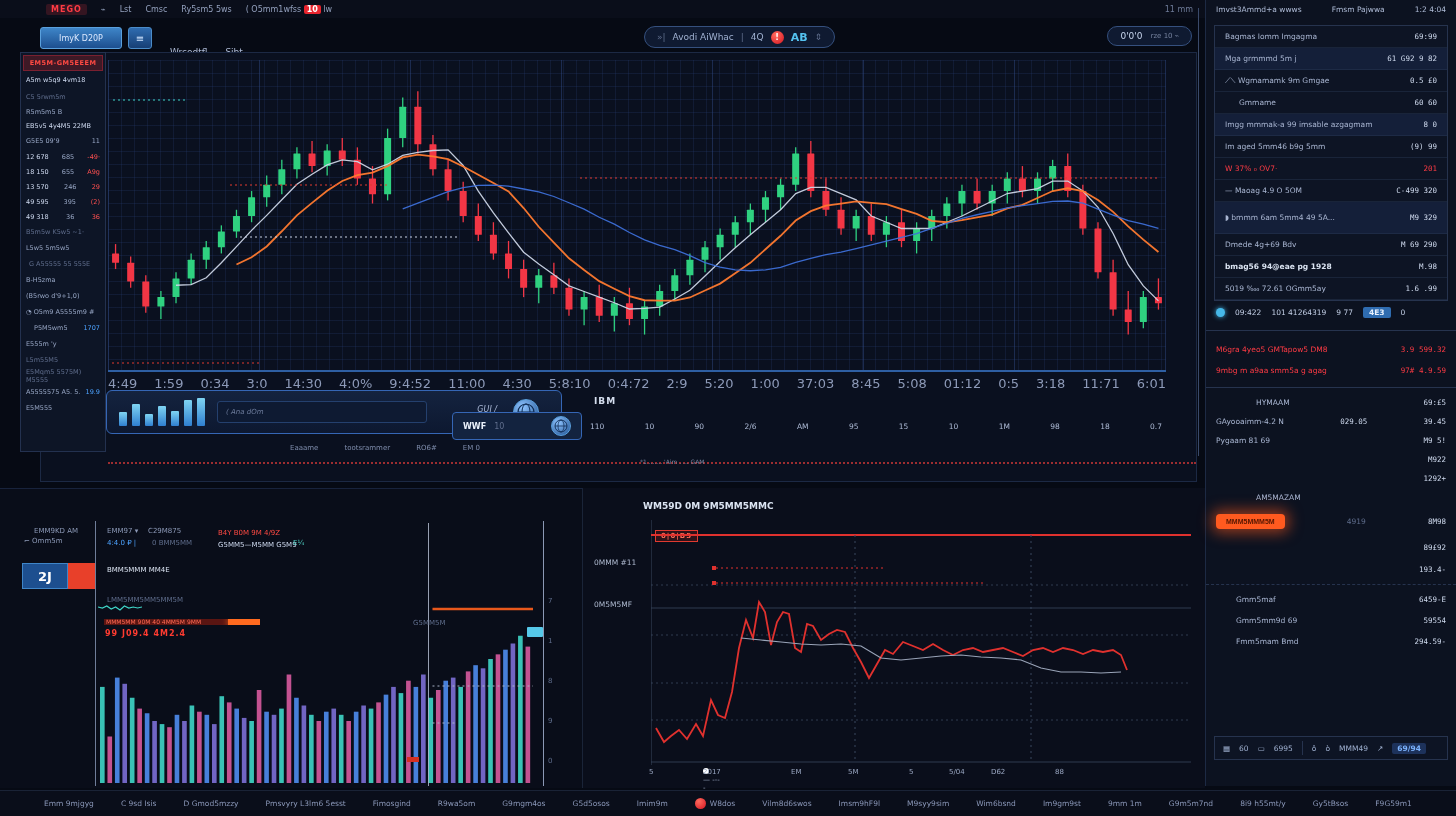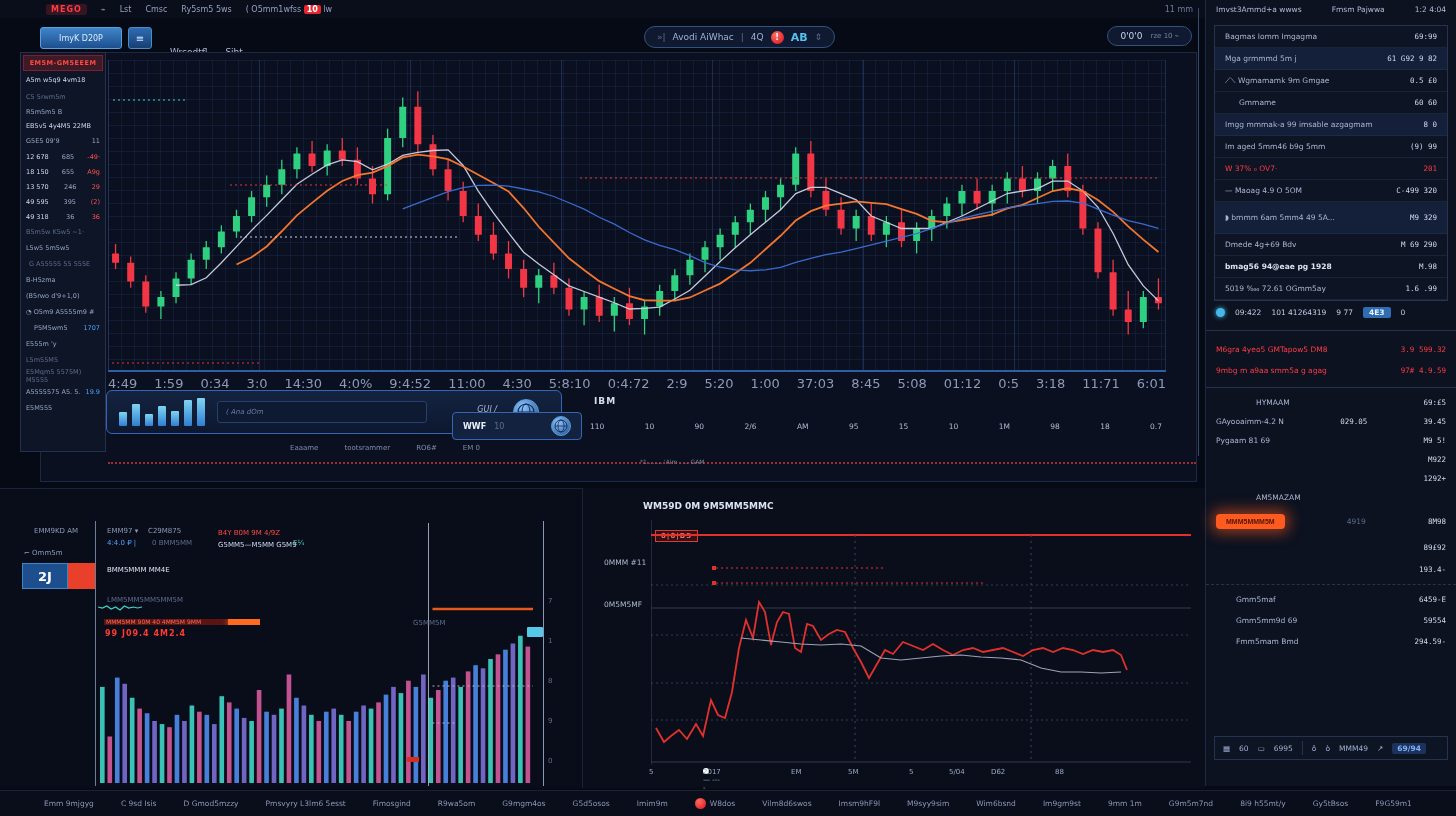--- a/index.html
+++ b/index.html
@@ -79,21 +79,21 @@
   #bl-redbox { position:absolute; left:68px; top:74px; width:27px; height:26px; background:#e8402a; }
   #bl-orangebar { position:absolute; left:104px; top:130px; width:156px; height:6px; background:#5a1512; overflow:hidden;}
   #bl-orangebar div { position:absolute; right:0; top:0; width:32px; height:6px; background:#ff6a1f; box-shadow:0 0 6px #ff6a1f;}
   #bl-orangebar span { position:absolute; left:2px; top:-1px; font-size:6px; color:#ff6a54; white-space:nowrap;}
   #bl-redline2 { position:absolute; left:105px; top:140px; color:#ff3b30; font-size:8px; font-weight:bold; letter-spacing:1px;}
   
   #bm-panel { left:582px; top:488px; width:623px; height:300px; background:#0a0e1b; border-left:1px solid #1a2438; font-size:7px;}
   #bm-title { position:absolute; left:60px; top:13px; font-size:9px; color:#dbe4f2; font-weight:bold; }
   #bm-badge { position:absolute; left:72px; top:42px; border:1px solid #e03a30; color:#ff6a54; background:rgba(160,30,20,.25);
     font-size:7px; padding:1px 5px; letter-spacing:1px; font-weight:bold;}
-  .bm-ylab { position:absolute; left:21px; color:#aeb9cf; font-size:7.5px; }
+  .bm-ylab { position:absolute; left:11px; color:#aeb9cf; font-size:7.5px; }
   #bm-xlabels { position:absolute; left:0; top:280px; width:623px; font-size:7px; color:#9aa7c2; }
   #bm-xlabels span { position:absolute; }
   .legend-dot { display:inline-block; width:6px; height:6px; border-radius:50%; background:#fff; margin-right:3px;}
   
   #right-panel { left:1205px; top:0; width:251px; height:786px; background:#0c1220; border-left:1px solid #1d2a44; font-size:7.5px;}
   #rp-hdr { display:flex; justify-content:space-between; padding:5px 10px 3px 10px; color:#aebbd6; font-size:7.5px;}
   .rp-row { display:flex; justify-content:space-between; align-items:center; padding:0 10px; color:#a9b6d2;}
   .rp-row .val { font-family:"DejaVu Sans Mono", monospace; color:#cfdaee; }
   .teal { color:#4fd1c5 !important; }
   .red  { color:#ff3b44 !important; }
@@ -470,21 +470,21 @@
     <span>1M</span>
     <span>98</span>
     <span>18</span>
     <span>0.7</span>
   </div>
 <div id="red-sep" class="abs"></div>
 <div id="red-sep-txt" class="abs">*1 ....... 'Aim . ... GAM</div>
 
 <div id="bl-panel" class="abs">
   <span class="abs tag" style="left:34px;top:38px">EMM9KD AM</span>
-  <span class="abs tag" style="left:24px;top:60px">⌐ Omm5m</span>
+  <span class="abs tag" style="left:24px;top:48px">⌐ Omm5m</span>
   <div id="bl-bluebox">2J</div>
   <div id="bl-redbox"></div>
   <span class="abs tag" style="left:107px;top:38px">EMM97 ▾</span>
   <span class="abs tag" style="left:148px;top:38px">C29M875</span>
   <span class="abs" style="left:218px;top:40px;color:#ff4a43">B4Y B0M 9M 4/9Z</span>
   <span class="abs ls-blue" style="left:107px;top:50px">4:4.0 ₽ |</span>
   <span class="abs dim" style="left:152px;top:50px">0 BMM5MM</span>
   <span class="abs" style="left:218px;top:52px;color:#cfdaf0">G5MM5—M5MM G5M9</span>
   <span class="abs teal" style="left:293px;top:50px">E¼</span>
   <span class="abs" style="left:107px;top:77px;color:#dbe4f2">BMM5MMM MM4E</span>

